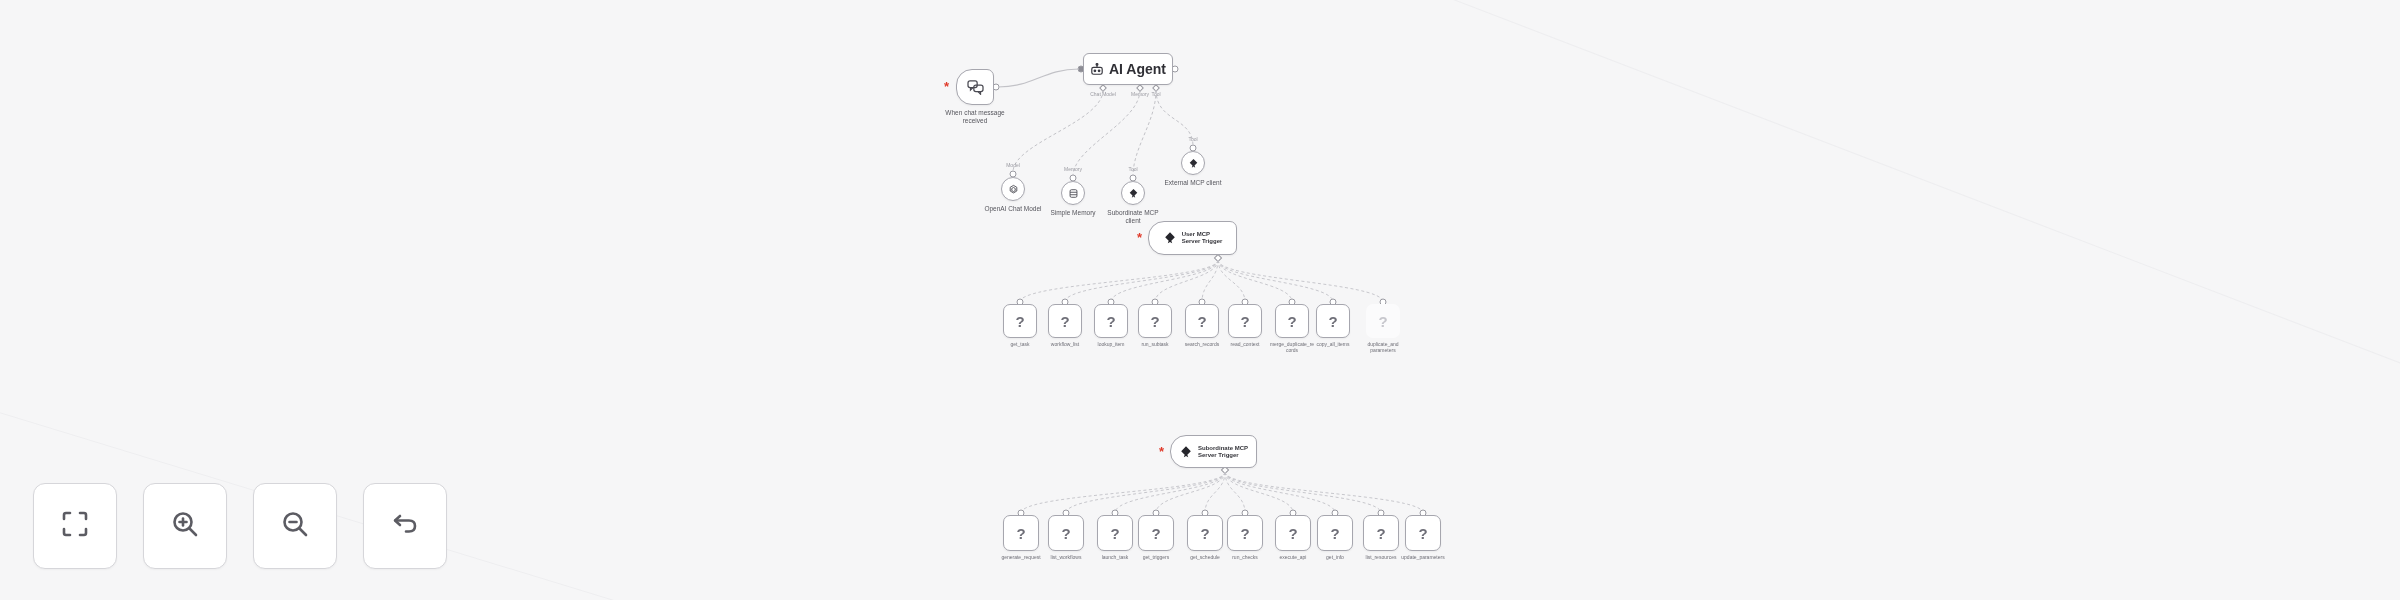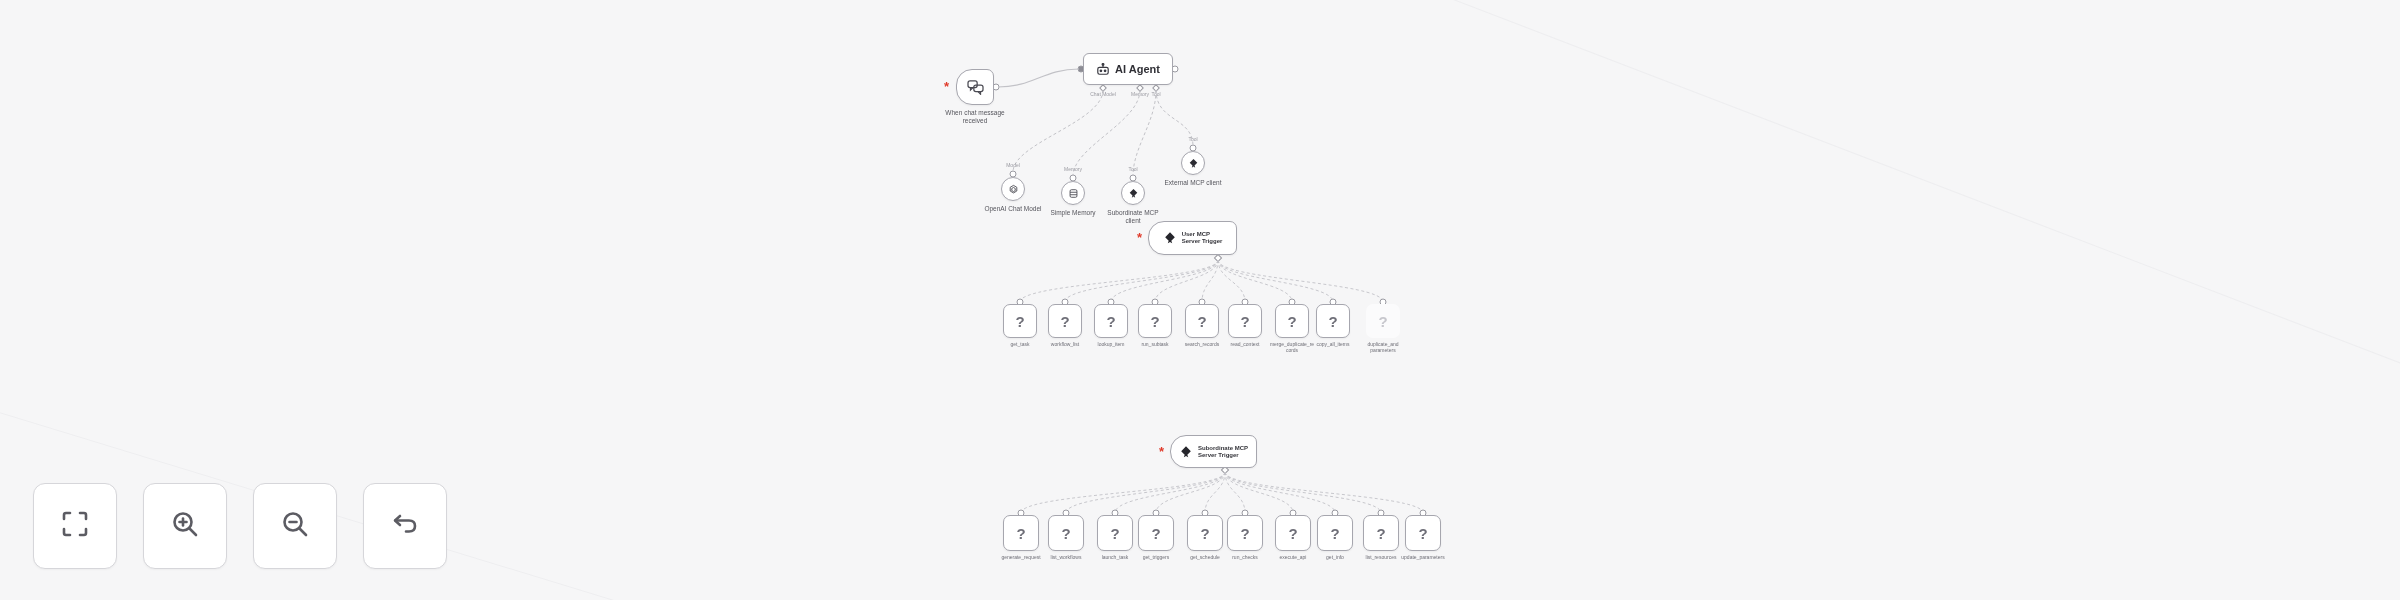--- a/index.html
+++ b/index.html
@@ -11,21 +11,21 @@
         display:flex;align-items:center;justify-content:center;box-shadow:0 1px 2px rgba(0,0,0,0.05);}
   .trigger{border-radius:16px 7px 7px 16px;}
   .rect{border-radius:6px;}
   .circle{border-radius:50%;}
   .mystery{border-radius:7px;color:#6f6f78;font-weight:700;font-size:15px;}
   .mystery.faded{border-color:transparent;box-shadow:none;background:#fbfbfc;color:#c7c7cd;}
   .nodelabel{position:absolute;width:110px;text-align:center;font-size:6.5px;line-height:7.5px;color:#55555c;pointer-events:none;}
   .microlabel{position:absolute;width:60px;text-align:center;font-size:5px;line-height:5.5px;color:#9a9aa1;pointer-events:none;}
   .tinylabel{position:absolute;width:46px;text-align:center;font-size:5px;line-height:6px;color:#6e6e76;pointer-events:none;word-wrap:break-word;}
   .issue{position:absolute;color:#e03a2a;font-size:13px;font-weight:700;pointer-events:none;}
-  .agent-label{font-size:11px;font-weight:700;color:#2f2f35;margin-left:5px;text-align:center;}
+  .agent-label{font-size:14px;font-weight:700;color:#2f2f35;margin-left:5px;text-align:center;}
   .trig-text{font-size:6px;line-height:7px;color:#34343a;font-weight:700;text-align:left;margin-left:5px;}
   #toolbar{position:absolute;left:33px;top:483px;display:flex;gap:26px;}
   .tbtn{width:82px;height:84px;background:#ffffff;border:1.5px solid #d6d6da;border-radius:12px;
         display:flex;align-items:center;justify-content:center;box-shadow:0 1px 2px rgba(0,0,0,0.04);cursor:pointer;}
   .tbtn svg{stroke:#5c5c63;fill:none;stroke-width:2.6;stroke-linecap:round;stroke-linejoin:round;}
 </style>
 </head>
 <body>
 
 <div id="canvas">

